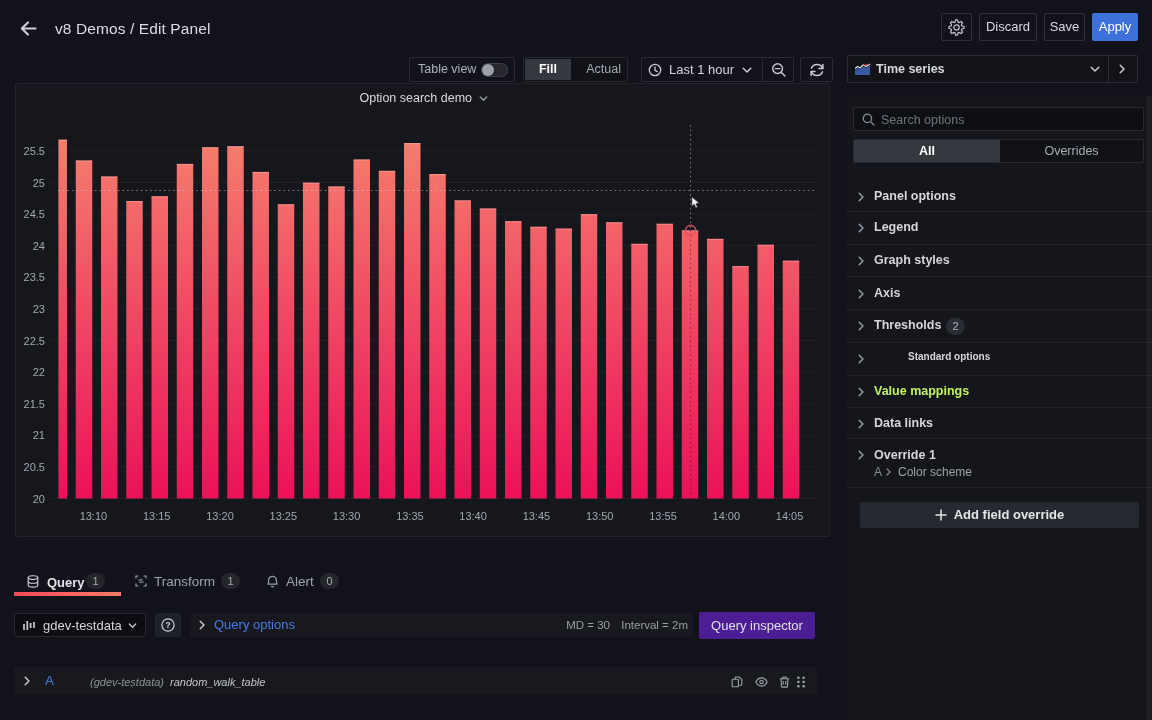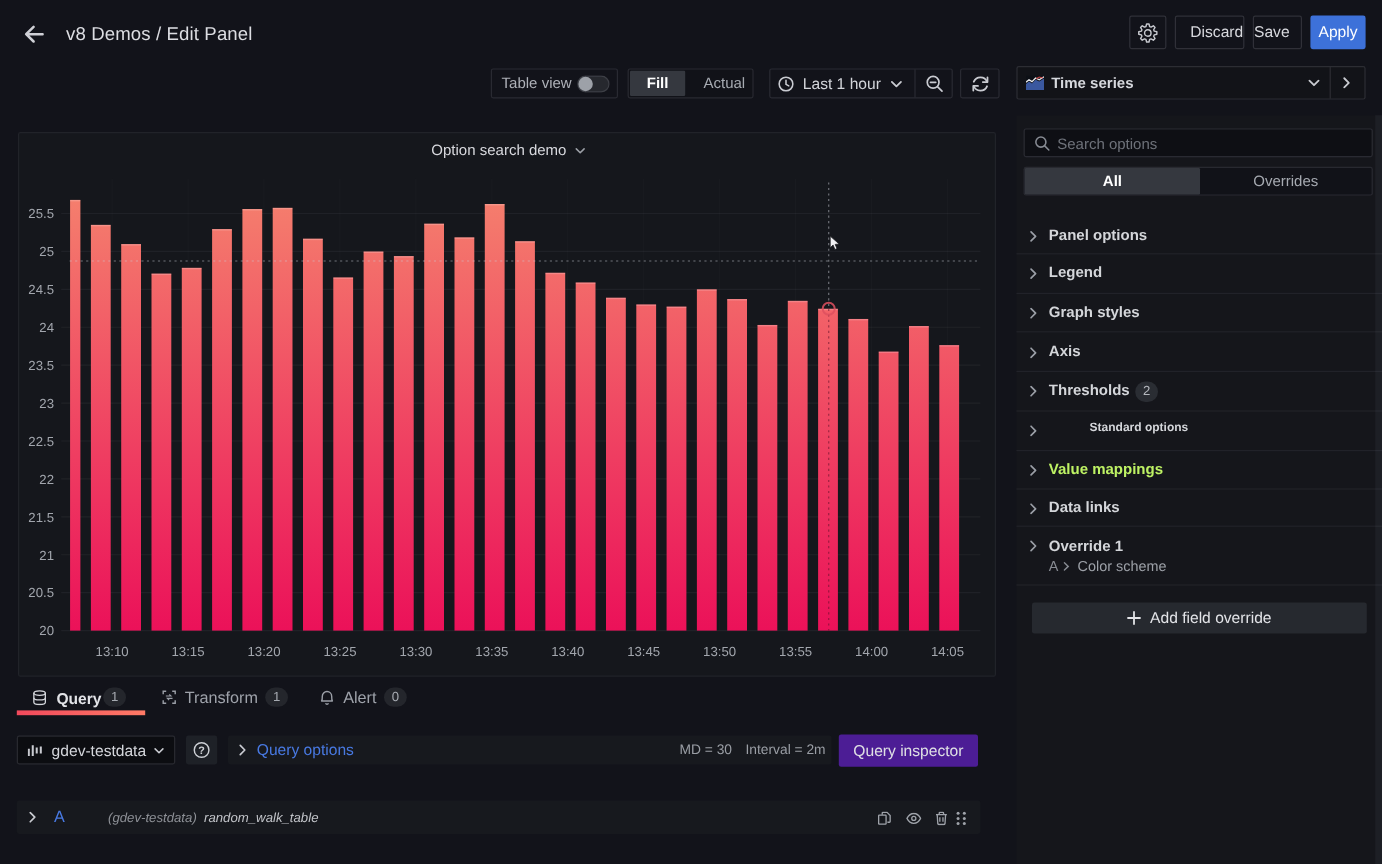--- a/index.html
+++ b/index.html
@@ -12,22 +12,22 @@
  <path d="M16.5 9.5 H3.2 M9 3.4 L2.8 9.5 L9 15.6" stroke="#cfd0d6" stroke-width="2.1" fill="none" stroke-linecap="round" stroke-linejoin="round"></path>
 </svg>
 <div class="abs" style="left:55px;top:20px;font-size:15.5px;color:#dcdde2;letter-spacing:.1px">v8 Demos / Edit Panel</div>
 
 <div class="abs" style="left:941px;top:13px;width:31px;height:28px;border:1px solid rgba(204,204,220,0.16);border-radius:2px">
  <svg class="ico" style="margin:5px auto 0" width="17" height="17" viewBox="0 0 17 17">
   <path d="M6.96 3.12 L7.51 0.97 L9.49 0.97 L10.04 3.12 L11.21 3.60 L13.13 2.47 L14.53 3.87 L13.40 5.79 L13.88 6.96 L16.03 7.51 L16.03 9.49 L13.88 10.04 L13.40 11.21 L14.53 13.13 L13.13 14.53 L11.21 13.40 L10.04 13.88 L9.49 16.03 L7.51 16.03 L6.96 13.88 L5.79 13.40 L3.87 14.53 L2.47 13.13 L3.60 11.21 L3.12 10.04 L0.97 9.49 L0.97 7.51 L3.12 6.96 L3.60 5.79 L2.47 3.87 L3.87 2.47 L5.79 3.60 Z" stroke="#c6c8ce" stroke-width="1.2" fill="none" stroke-linejoin="round"></path>
   <circle cx="8.5" cy="8.5" r="2.7" stroke="#c6c8ce" stroke-width="1.2" fill="none"></circle>
  </svg>
 </div>
-<div class="abs" style="left:979px;top:13px;width:58px;height:28px;border:1px solid rgba(204,204,220,0.16);border-radius:2px;color:#d8d9de;font-size:13px;font-weight:500;text-align:right;line-height:26px">Discard</div>
-<div class="abs" style="left:1044px;top:13px;width:41px;height:28px;border:1px solid rgba(204,204,220,0.16);border-radius:2px;color:#d8d9de;font-size:13px;font-weight:500;text-align:left;line-height:26px">Save</div>
+<div class="abs" style="left:979px;top:13px;width:58px;height:28px;border:1px solid rgba(204,204,220,0.16);border-radius:2px;color:#d8d9de;font-size:13px;font-weight:500;text-align:center;line-height:26px">Discard</div>
+<div class="abs" style="left:1044px;top:13px;width:41px;height:28px;border:1px solid rgba(204,204,220,0.16);border-radius:2px;color:#d8d9de;font-size:13px;font-weight:500;text-align:center;line-height:26px">Save</div>
 <div class="abs" style="left:1092px;top:13px;width:46px;height:28px;background:#3d71d9;border-radius:2px;color:#fff;font-size:13px;font-weight:400;text-align:center;line-height:28px">Apply</div>
 
 <div class="abs" style="left:409px;top:57px;width:106px;height:25px;border:1px solid rgba(204,204,220,0.13);border-radius:2px">
   <span class="abs" style="left:8px;top:4px;font-size:12.5px;color:#aeb1b8">Table view</span>
   <span class="abs" style="left:71px;top:5px;width:27px;height:14px;background:#26282e;border:1px solid rgba(204,204,220,0.14);border-radius:8px"></span>
   <span class="abs" style="left:72px;top:6px;width:12px;height:12px;background:#9da1a8;border-radius:50%"></span>
 </div>
 <div class="abs" style="left:523px;top:57px;width:105px;height:25px;border:1px solid rgba(204,204,220,0.13);border-radius:2px;background:#111218">
   <span class="abs" style="left:1px;top:1px;width:46px;height:21px;background:#35383f;border-radius:1px;color:#fff;font-weight:700;font-size:12.5px;text-align:center;line-height:21px">Fill</span>
   <span class="abs" style="left:45px;top:1px;width:52px;height:21px;color:#a6aab1;font-size:12.5px;text-align:right;line-height:21px">Actual</span>
@@ -48,21 +48,21 @@
   </svg>
 </div>
 <div class="abs" style="left:800px;top:57px;width:33px;height:25px;border:1px solid rgba(204,204,220,0.13);border-radius:2px">
   <svg class="ico" style="margin:4px auto 0" width="16" height="16" viewBox="0 0 16 16">
     <path d="M13.6 6.3 A6 6 0 0 0 2.5 6.1 M2.4 9.7 A6 6 0 0 0 13.5 9.9" stroke="#c9cbd1" stroke-width="1.5" fill="none" stroke-linecap="round"></path>
     <path d="M13.9 2.5 v3.9 h-3.9" stroke="#c9cbd1" stroke-width="1.5" fill="none" stroke-linecap="round" stroke-linejoin="round"></path>
     <path d="M2.1 13.5 v-3.9 h3.9" stroke="#c9cbd1" stroke-width="1.5" fill="none" stroke-linecap="round" stroke-linejoin="round"></path>
   </svg>
 </div>
 
-<div class="abs" style="left:15px;top:110px;width:815px;height:454px;background:#15171c;border:1px solid #212329;border-radius:2px">
+<div class="abs" style="left:15px;top:83px;width:815px;height:454px;background:#15171c;border:1px solid #212329;border-radius:2px">
   <div class="abs" style="left:0;top:7px;width:815px;text-align:center;font-size:12.5px;font-weight:500;color:#d8d9de">Option search demo <svg width="9" height="6" viewBox="0 0 10 7" style="margin-left:3px">
         <path d="M1.2 1.2 L5 5 L8.8 1.2" stroke="#9ca0a7" stroke-width="1.5" fill="none" stroke-linecap="round" stroke-linejoin="round"></path>
       </svg></div>
   <svg width="815" height="454" viewBox="0 0 815 454" style="position:absolute;left:0;top:0">
 <defs>
         <linearGradient id="bg" x1="0" y1="38" x2="0" y2="415" gradientUnits="userSpaceOnUse">
           <stop offset="0" stop-color="#f5836e"></stop>
           <stop offset="1" stop-color="#eb1159"></stop>
         </linearGradient>
       </defs>
@@ -264,21 +264,21 @@
   </svg>
 <div class="abs" style="left:874px;top:448px;font-size:12.5px;font-weight:600;color:#d4d6da">Override 1</div>
 <div class="abs" style="left:847px;top:486.7px;width:305px;height:1px;background:rgba(204,204,220,0.07)"></div>
 
 <div class="abs" style="left:874px;top:465px;font-size:12px;color:#878b92">A</div>
 <svg class="abs ico" style="left:886px;top:468px" width="6" height="8" viewBox="0 0 6 8">
     <path d="M1 1 L4.2 4 L1 7" stroke="#878b92" stroke-width="1.2" fill="none" stroke-linecap="round"></path>
   </svg>
 <div class="abs" style="left:898px;top:465px;font-size:12px;color:#9da1a8">Color scheme</div>
 
-<div class="abs" style="left:860px;top:502px;width:279px;height:26px;background:#26292f;border-radius:2px;text-align:center;line-height:26px;font-size:13px;font-weight:400;color:#e3e4e8">
+<div class="abs" style="left:860px;top:502px;width:279px;height:26px;background:#26292f;border-radius:2px;text-align:center;line-height:26px;font-size:13px;font-weight:700;color:#e3e4e8">
   <svg style="vertical-align:-2px;margin-right:7px" width="12" height="12" viewBox="0 0 12 12">
       <path d="M6 1 V11 M1 6 H11" stroke="#e3e4e8" stroke-width="1.5" stroke-linecap="round"></path>
     </svg>Add field override</div>
 
 <svg class="abs ico" style="left:27px;top:575px" width="12" height="13" viewBox="0 0 12 13">
   <ellipse cx="6" cy="2.6" rx="4.8" ry="1.9" stroke="#d4d6db" stroke-width="1.1" fill="none"></ellipse>
   <path d="M1.2 2.6 V10.2 C1.2 11.3 3.3 12.1 6 12.1 C8.7 12.1 10.8 11.3 10.8 10.2 V2.6" stroke="#d4d6db" stroke-width="1.1" fill="none"></path>
   <path d="M1.2 6.4 C1.2 7.5 3.3 8.3 6 8.3 C8.7 8.3 10.8 7.5 10.8 6.4" stroke="#d4d6db" stroke-width="1.1" fill="none"></path>
 </svg>
 <div class="abs" style="left:47px;top:574.5px;font-size:13px;font-weight:700;color:#e2e3e7">Query</div>

